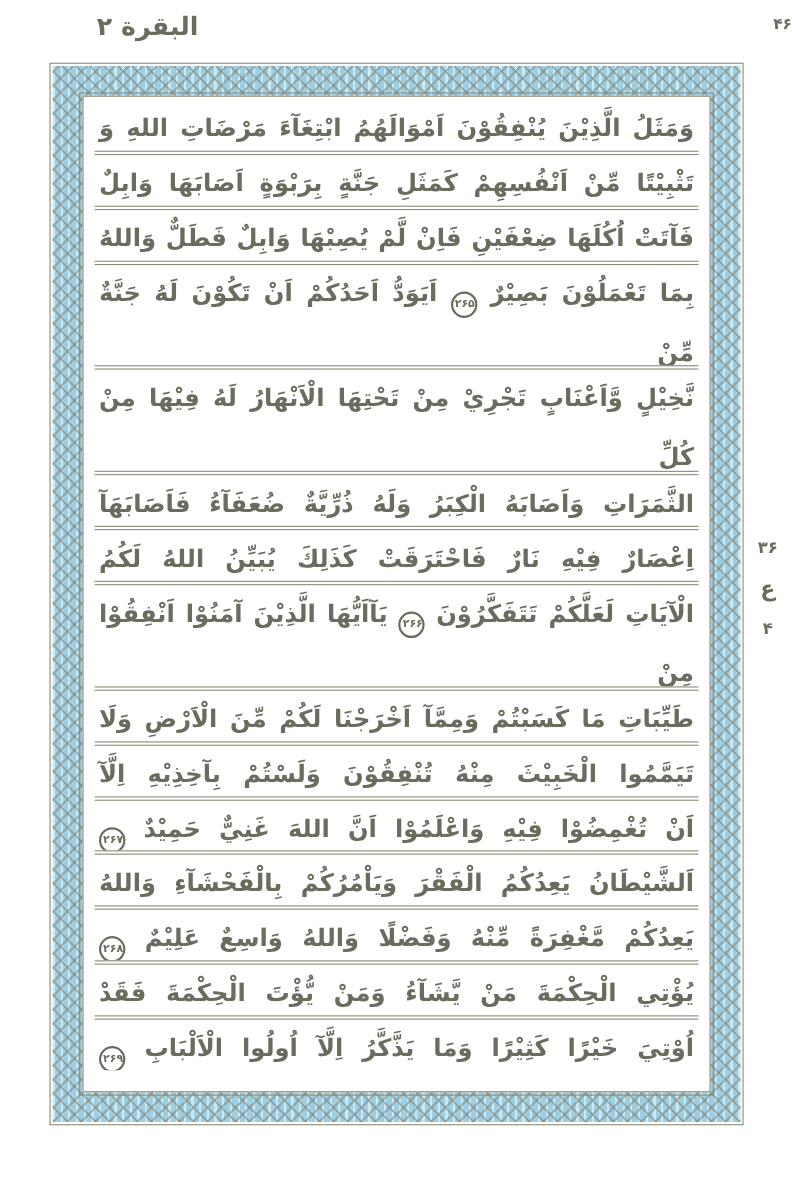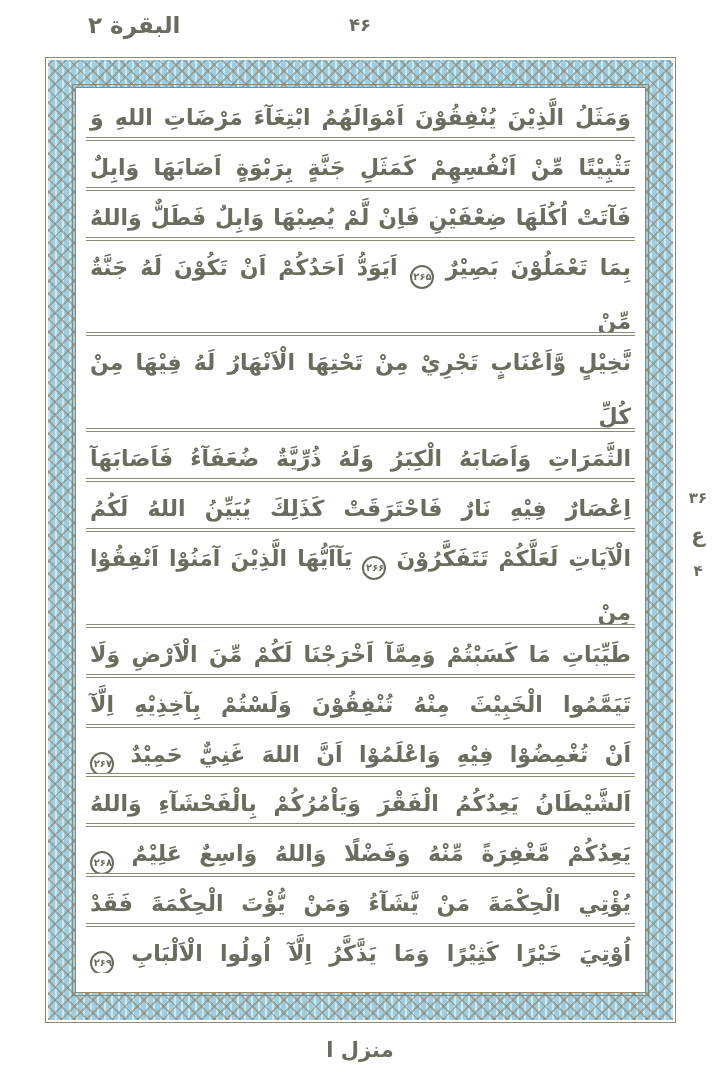--- a/index.html
+++ b/index.html
@@ -18,21 +18,21 @@
     font-family:"DejaVu Sans",sans-serif;
     color:var(--ink);
     overflow:hidden;
   }
   
   .hdr{
     position:absolute;top:10px;left:0;right:0;height:40px;
     font-weight:bold;direction:rtl;
   }
   .hdr .juz{position:absolute;right:78px;top:2px;font-size:23px;}
-  .hdr .pageno{position:absolute;left:0;right:0;text-align:center;top:4px;font-size:18px;letter-spacing:1px;}
+  .hdr .pageno{position:absolute;left:0;right:0;top:4px;font-size:14px;letter-spacing:1px;}
   .hdr .surah{position:absolute;left:88px;top:2px;font-size:23px;}
   
   .frame{
     position:absolute;left:45px;top:57px;width:631px;height:966px;
     border:1px solid var(--rule);
     background:#fdfdf9;
   }
   .band{
     position:absolute;inset:2px;
     background-color:var(--border-blue);
@@ -109,15 +109,14 @@
       <div style="display:contents"><div class="line"><span>وَمَثَلُ الَّذِيْنَ يُنْفِقُوْنَ اَمْوَالَهُمُ ابْتِغَآءَ مَرْضَاتِ اللهِ وَ</span></div><div class="rule"></div><div class="line"><span>تَثْبِيْتًا مِّنْ اَنْفُسِهِمْ كَمَثَلِ جَنَّةٍ بِرَبْوَةٍ اَصَابَهَا وَابِلٌ</span></div><div class="rule"></div><div class="line"><span>فَآتَتْ اُكُلَهَا ضِعْفَيْنِ فَاِنْ لَّمْ يُصِبْهَا وَابِلٌ فَطَلٌّ وَاللهُ</span></div><div class="rule"></div><div class="line"><span>بِمَا تَعْمَلُوْنَ بَصِيْرٌ</span> <span class="ayah-marker">۲۶۵</span> <span>اَيَوَدُّ اَحَدُكُمْ اَنْ تَكُوْنَ لَهُ جَنَّةٌ مِّنْ</span></div><div class="rule"></div><div class="line"><span>نَّخِيْلٍ وَّاَعْنَابٍ تَجْرِيْ مِنْ تَحْتِهَا الْاَنْهَارُ لَهُ فِيْهَا مِنْ كُلِّ</span></div><div class="rule"></div><div class="line"><span>الثَّمَرَاتِ وَاَصَابَهُ الْكِبَرُ وَلَهُ ذُرِّيَّةٌ ضُعَفَآءُ فَاَصَابَهَآ</span></div><div class="rule"></div><div class="line"><span>اِعْصَارٌ فِيْهِ نَارٌ فَاحْتَرَقَتْ كَذَلِكَ يُبَيِّنُ اللهُ لَكُمُ</span></div><div class="rule"></div><div class="line"><span>الْآيَاتِ لَعَلَّكُمْ تَتَفَكَّرُوْنَ</span> <span class="ayah-marker">۲۶۶</span> <span>يَآاَيُّهَا الَّذِيْنَ آمَنُوْا اَنْفِقُوْا مِنْ</span></div><div class="rule"></div><div class="line"><span>طَيِّبَاتِ مَا كَسَبْتُمْ وَمِمَّآ اَخْرَجْنَا لَكُمْ مِّنَ الْاَرْضِ وَلَا</span></div><div class="rule"></div><div class="line"><span>تَيَمَّمُوا الْخَبِيْثَ مِنْهُ تُنْفِقُوْنَ وَلَسْتُمْ بِآخِذِيْهِ اِلَّآ</span></div><div class="rule"></div><div class="line"><span>اَنْ تُغْمِضُوْا فِيْهِ وَاعْلَمُوْا اَنَّ اللهَ غَنِيٌّ حَمِيْدٌ</span> <span class="ayah-marker">۲۶۷</span></div><div class="rule"></div><div class="line"><span>اَلشَّيْطَانُ يَعِدُكُمُ الْفَقْرَ وَيَاْمُرُكُمْ بِالْفَحْشَآءِ وَاللهُ</span></div><div class="rule"></div><div class="line"><span>يَعِدُكُمْ مَّغْفِرَةً مِّنْهُ وَفَضْلًا وَاللهُ وَاسِعٌ عَلِيْمٌ</span> <span class="ayah-marker">۲۶۸</span></div><div class="rule"></div><div class="line"><span>يُؤْتِي الْحِكْمَةَ مَنْ يَّشَآءُ وَمَنْ يُّؤْتَ الْحِكْمَةَ فَقَدْ</span></div><div class="rule"></div><div class="line"><span>اُوْتِيَ خَيْرًا كَثِيْرًا وَمَا يَذَّكَّرُ اِلَّآ اُولُوا الْاَلْبَابِ</span> <span class="ayah-marker">۲۶۹</span></div></div>
     </div>
   </div>
 
   <div class="ruku">
     <span class="num">۳۶</span>
     <span class="ain">ع</span>
     <span class="num">۴</span>
   </div>
 
-  <div class="ftr">منزل ا</div>
 
 </div>
 
 </body></html>

